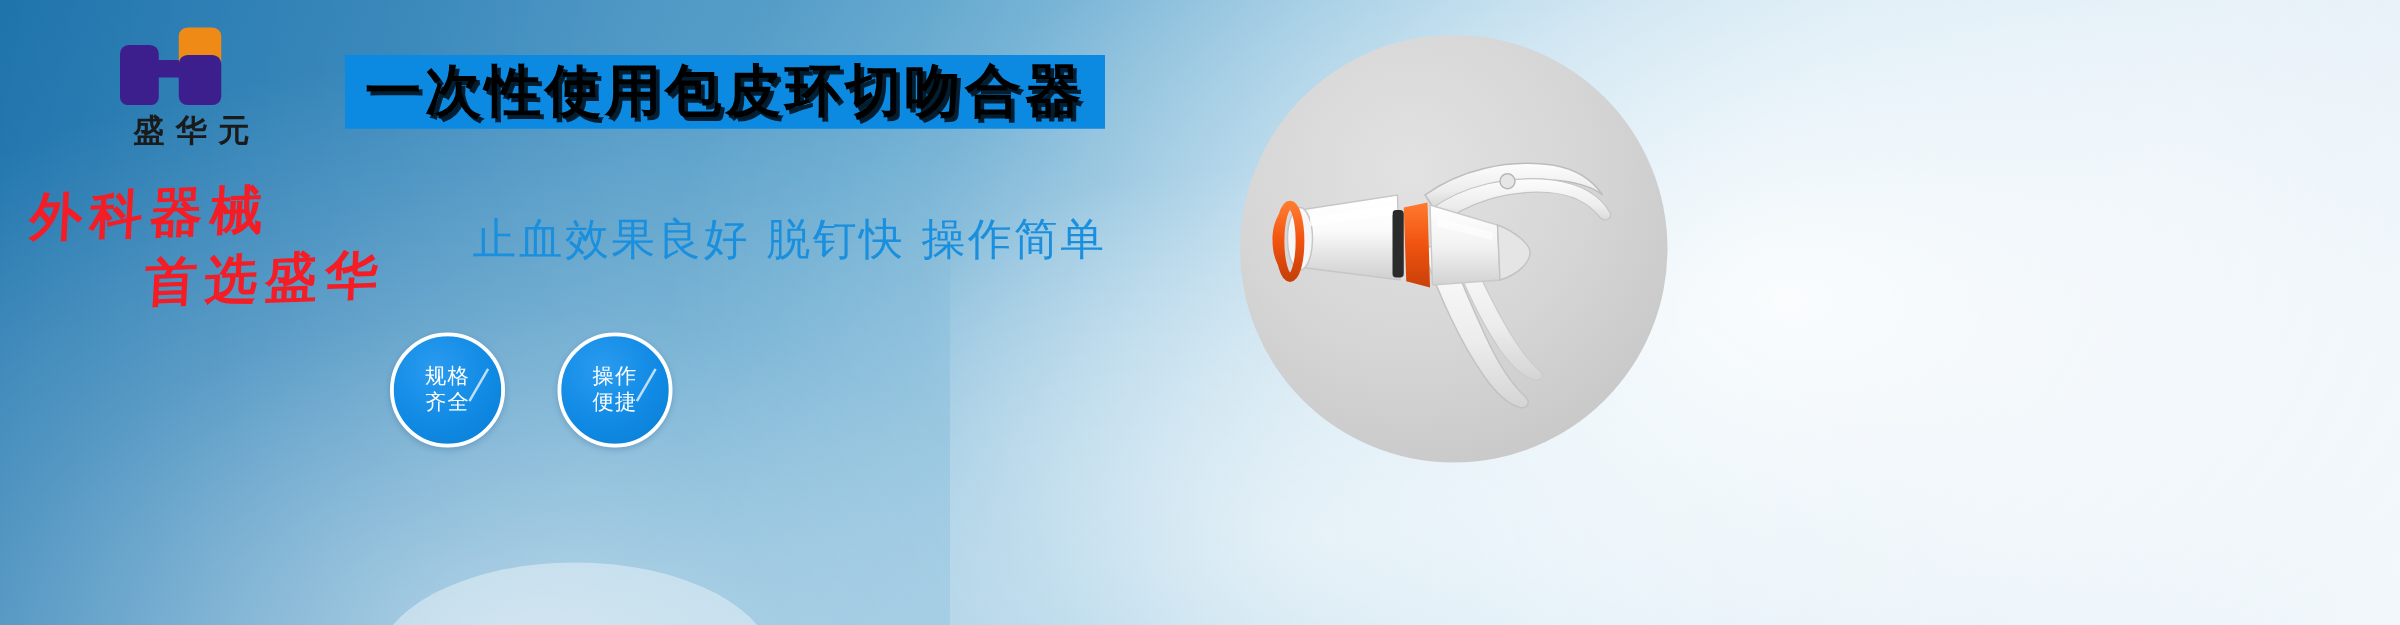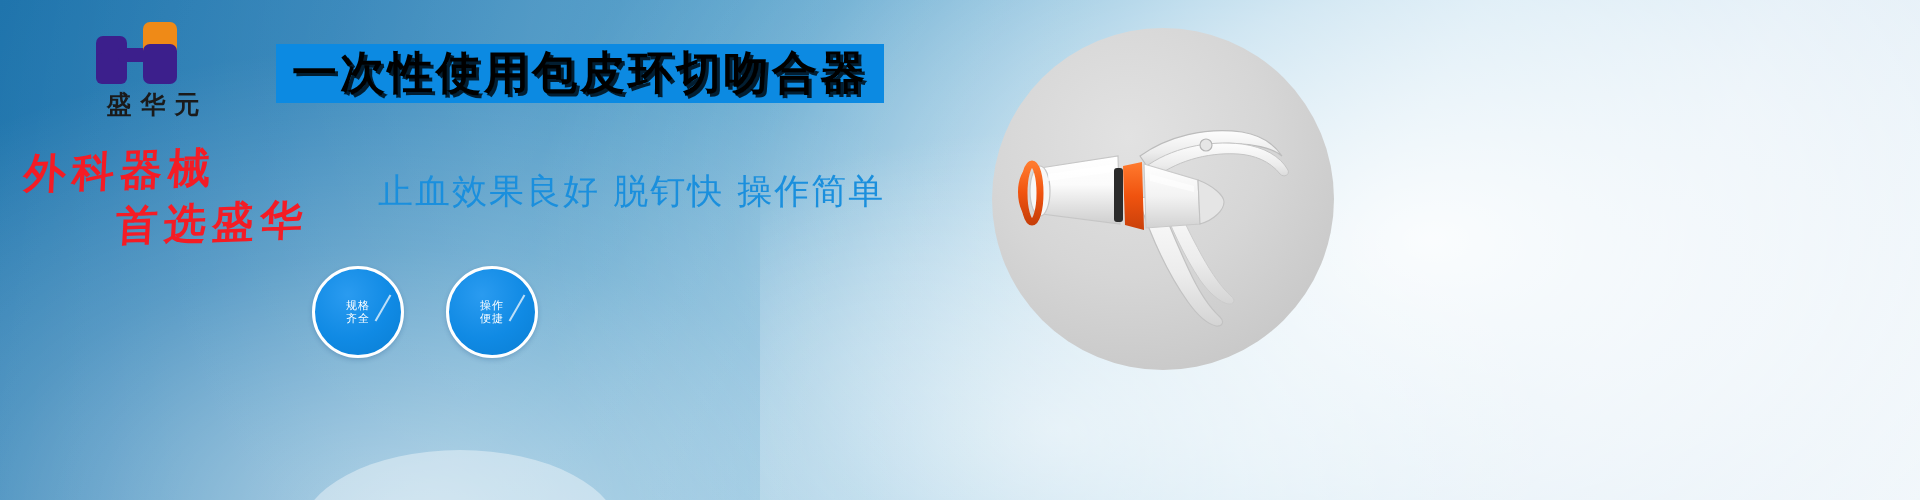--- a/index.html
+++ b/index.html
@@ -162,21 +162,21 @@
     position: absolute;
     right: 17px;
     top: 24px;
     width: 2px;
     height: 30px;
     background: rgba(255,255,255,0.72);
     transform: rotate(30deg);
   }
   .badge span {
     color: #ffffff;
-    font-size: 11px;
+    font-size: 17px;
     line-height: 1.22;
     letter-spacing: 1px;
     font-weight: 500;
     text-align: center;
     white-space: nowrap;
   }
 
   
   .product {
     position: absolute;

